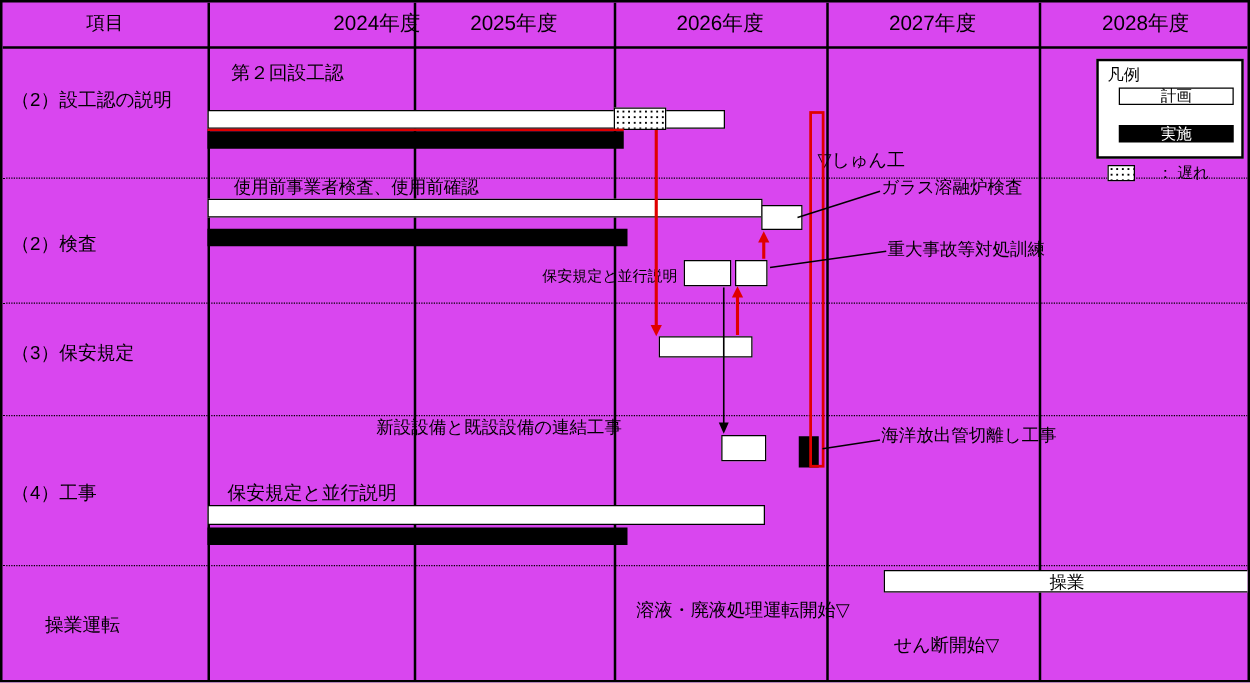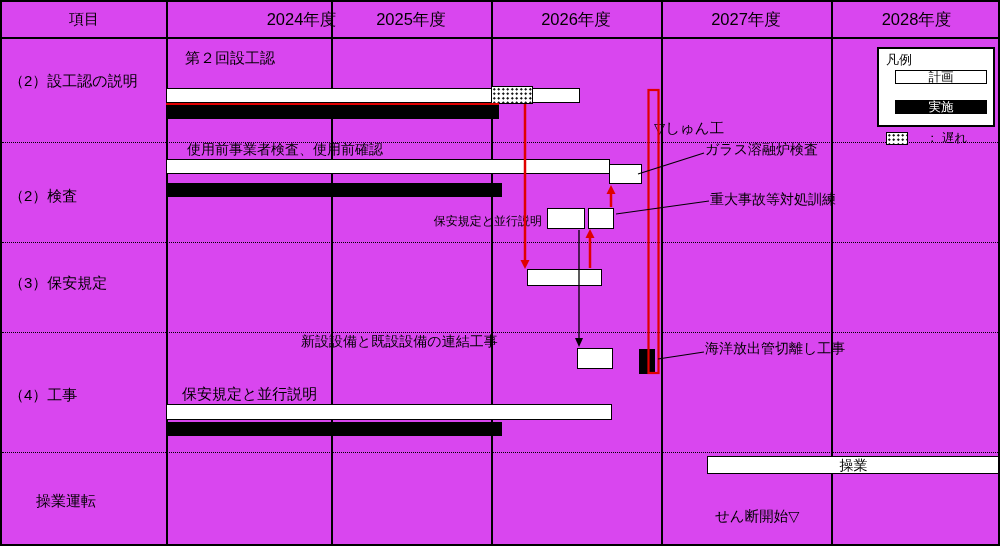--- a/index.html
+++ b/index.html
@@ -87,20 +87,21 @@
 
   <div class="note" style="left:299px;top:331px;">新設設備と既設設備の連結工事</div>
   <div class="bar plan" style="left:575px;top:346px;width:36px;height:21px;"></div>
   <div class="bar impl" style="left:637px;top:347px;width:16px;height:25px;"></div>
   <div class="note" style="left:703px;top:338px;">海洋放出管切離し工事</div>
   <div class="note" style="left:180px;top:383px;font-size:15px;">保安規定と並行説明</div>
   <div class="bar plan" style="left:164px;top:402px;width:446px;height:16px;"></div>
   <div class="bar impl" style="left:164px;top:420px;width:336px;height:14px;"></div>
 
   <div class="bar plan" style="left:705px;top:454px;width:293px;height:18px;text-align:center;font-size:14px;line-height:16px;">操業</div>
+  <div class="note" style="left:507px;top:477px;font-size:14.5px;">溶液・廃液処理運転開始▽</div>
   <div class="note" style="left:713px;top:505px;font-size:14.5px;">せん断開始▽</div>
 
   <div class="legend">
     <div class="leg-title">凡例</div>
     <div class="leg-bar leg-plan">計画</div>
     <div class="leg-bar leg-impl">実施</div>
     <div class="leg-delay-row">
       <div class="leg-dotbox delaybox"></div>
       <div class="leg-delay-lbl">： 遅れ</div>
     </div>

